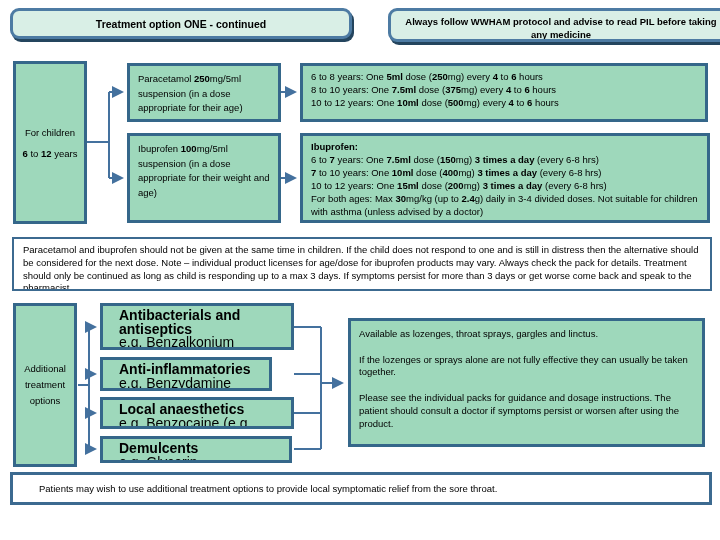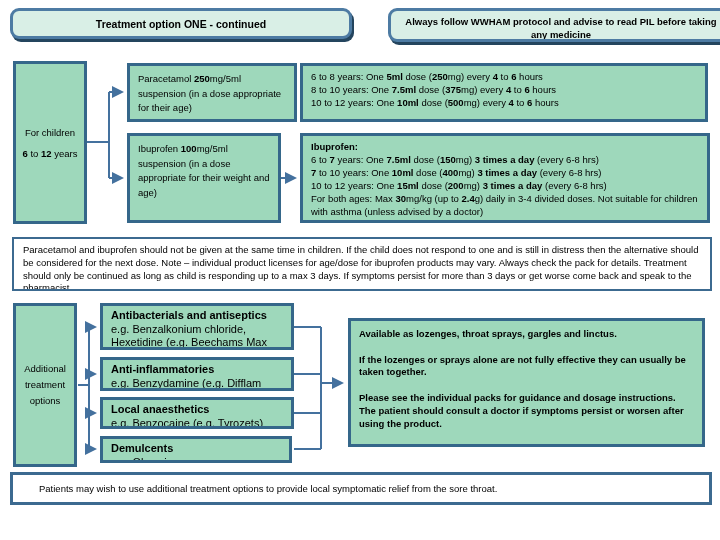--- a/index.html
+++ b/index.html
@@ -13,23 +13,23 @@
   .rounded{
     background:#d9efe6;border:3px solid #4d7ba3;border-radius:9px;
     box-shadow:2px 3px 0 #24455e;
   }
   .titleText{font-size:10.5px;font-weight:bold;text-align:center;}
   .protoText{font-size:9.5px;font-weight:bold;text-align:center;line-height:13px;padding:4px 10px 0 10px;}
   .flexCenter{display:flex;flex-direction:column;align-items:center;justify-content:center;text-align:center;}
   .dose{font-size:9.5px;line-height:13px;padding:4px 8px;}
   .susp{font-size:9.5px;line-height:14.5px;padding:6px 8px;}
   .agebox{font-size:9.5px;line-height:21px;}
-  .optbox{font-size:11px;line-height:13.5px;padding:3px 8px;}
+  .optbox{font-size:14px;line-height:13.5px;padding:3px 16px;}
   .optbox div:first-child{font-weight:bold;}
-  .infobox{font-size:9.5px;line-height:12.8px;padding:7px 8px;font-weight:bold;}
+  .infobox{font-size:9.5px;line-height:12.8px;padding:7px 8px;}
   .note{font-size:9.5px;line-height:12.8px;padding:5px 9px;}
   .footer{font-size:9.5px;display:flex;align-items:center;padding-left:26px;border-width:3px;}
   .b{font-weight:bold;}
   svg.conn{position:absolute;left:0;top:0;}
 </style>
 </head>
 <body>
 
 <div class="stage">
 
@@ -71,21 +71,21 @@
     <div class="protoText">Always follow WWHAM protocol and advise to read PIL before taking any medicine</div>
   </div>
 
   <div class="box green flexCenter agebox" style="left:13px;top:61px;width:74px;height:163px;">
     <div>
         <div><span>For children</span></div>
         <div><span class="b">6</span><span> to </span><span class="b">12</span><span> years</span></div>
       </div>
   </div>
 
-  <div class="box green susp" style="left:127px;top:63px;width:170px;height:59px;">
+  <div class="box green susp" style="left:127px;top:63px;width:154px;height:59px;">
     <div>
         <div><span>Paracetamol </span><span class="b">250</span><span>mg/5ml suspension (in a dose appropriate for their age)</span></div>
       </div>
   </div>
 
   <div class="box green susp" style="left:127px;top:133px;width:154px;height:90px;">
     <div>
         <div><span>Ibuprofen </span><span class="b">100</span><span>mg/5ml suspension (in a dose appropriate for their weight and age)</span></div>
       </div>
   </div>
@@ -118,21 +118,21 @@
         <div><span>treatment</span></div>
         <div><span>options</span></div>
       </div>
   </div>
 
   <div class="box green optbox" style="left:100px;top:303px;width:194px;height:47px;">
     <div>Antibacterials and antiseptics</div>
     <div>e.g. Benzalkonium chloride, Hexetidine (e.g. Beechams Max Strength Lozenges)</div>
   </div>
 
-  <div class="box green optbox" style="left:100px;top:357px;width:194px;height:34px;">
+  <div class="box green optbox" style="left:100px;top:357px;width:172px;height:34px;">
     <div>Anti-inflammatories</div>
     <div>e.g. Benzydamine (e.g. Difflam Spray)</div>
   </div>
 
   <div class="box green optbox" style="left:100px;top:397px;width:194px;height:32px;">
     <div>Local anaesthetics</div>
     <div>e.g. Benzocaine (e.g. Tyrozets)</div>
   </div>
 
   <div class="box green optbox" style="left:100px;top:436px;width:192px;height:27px;">

